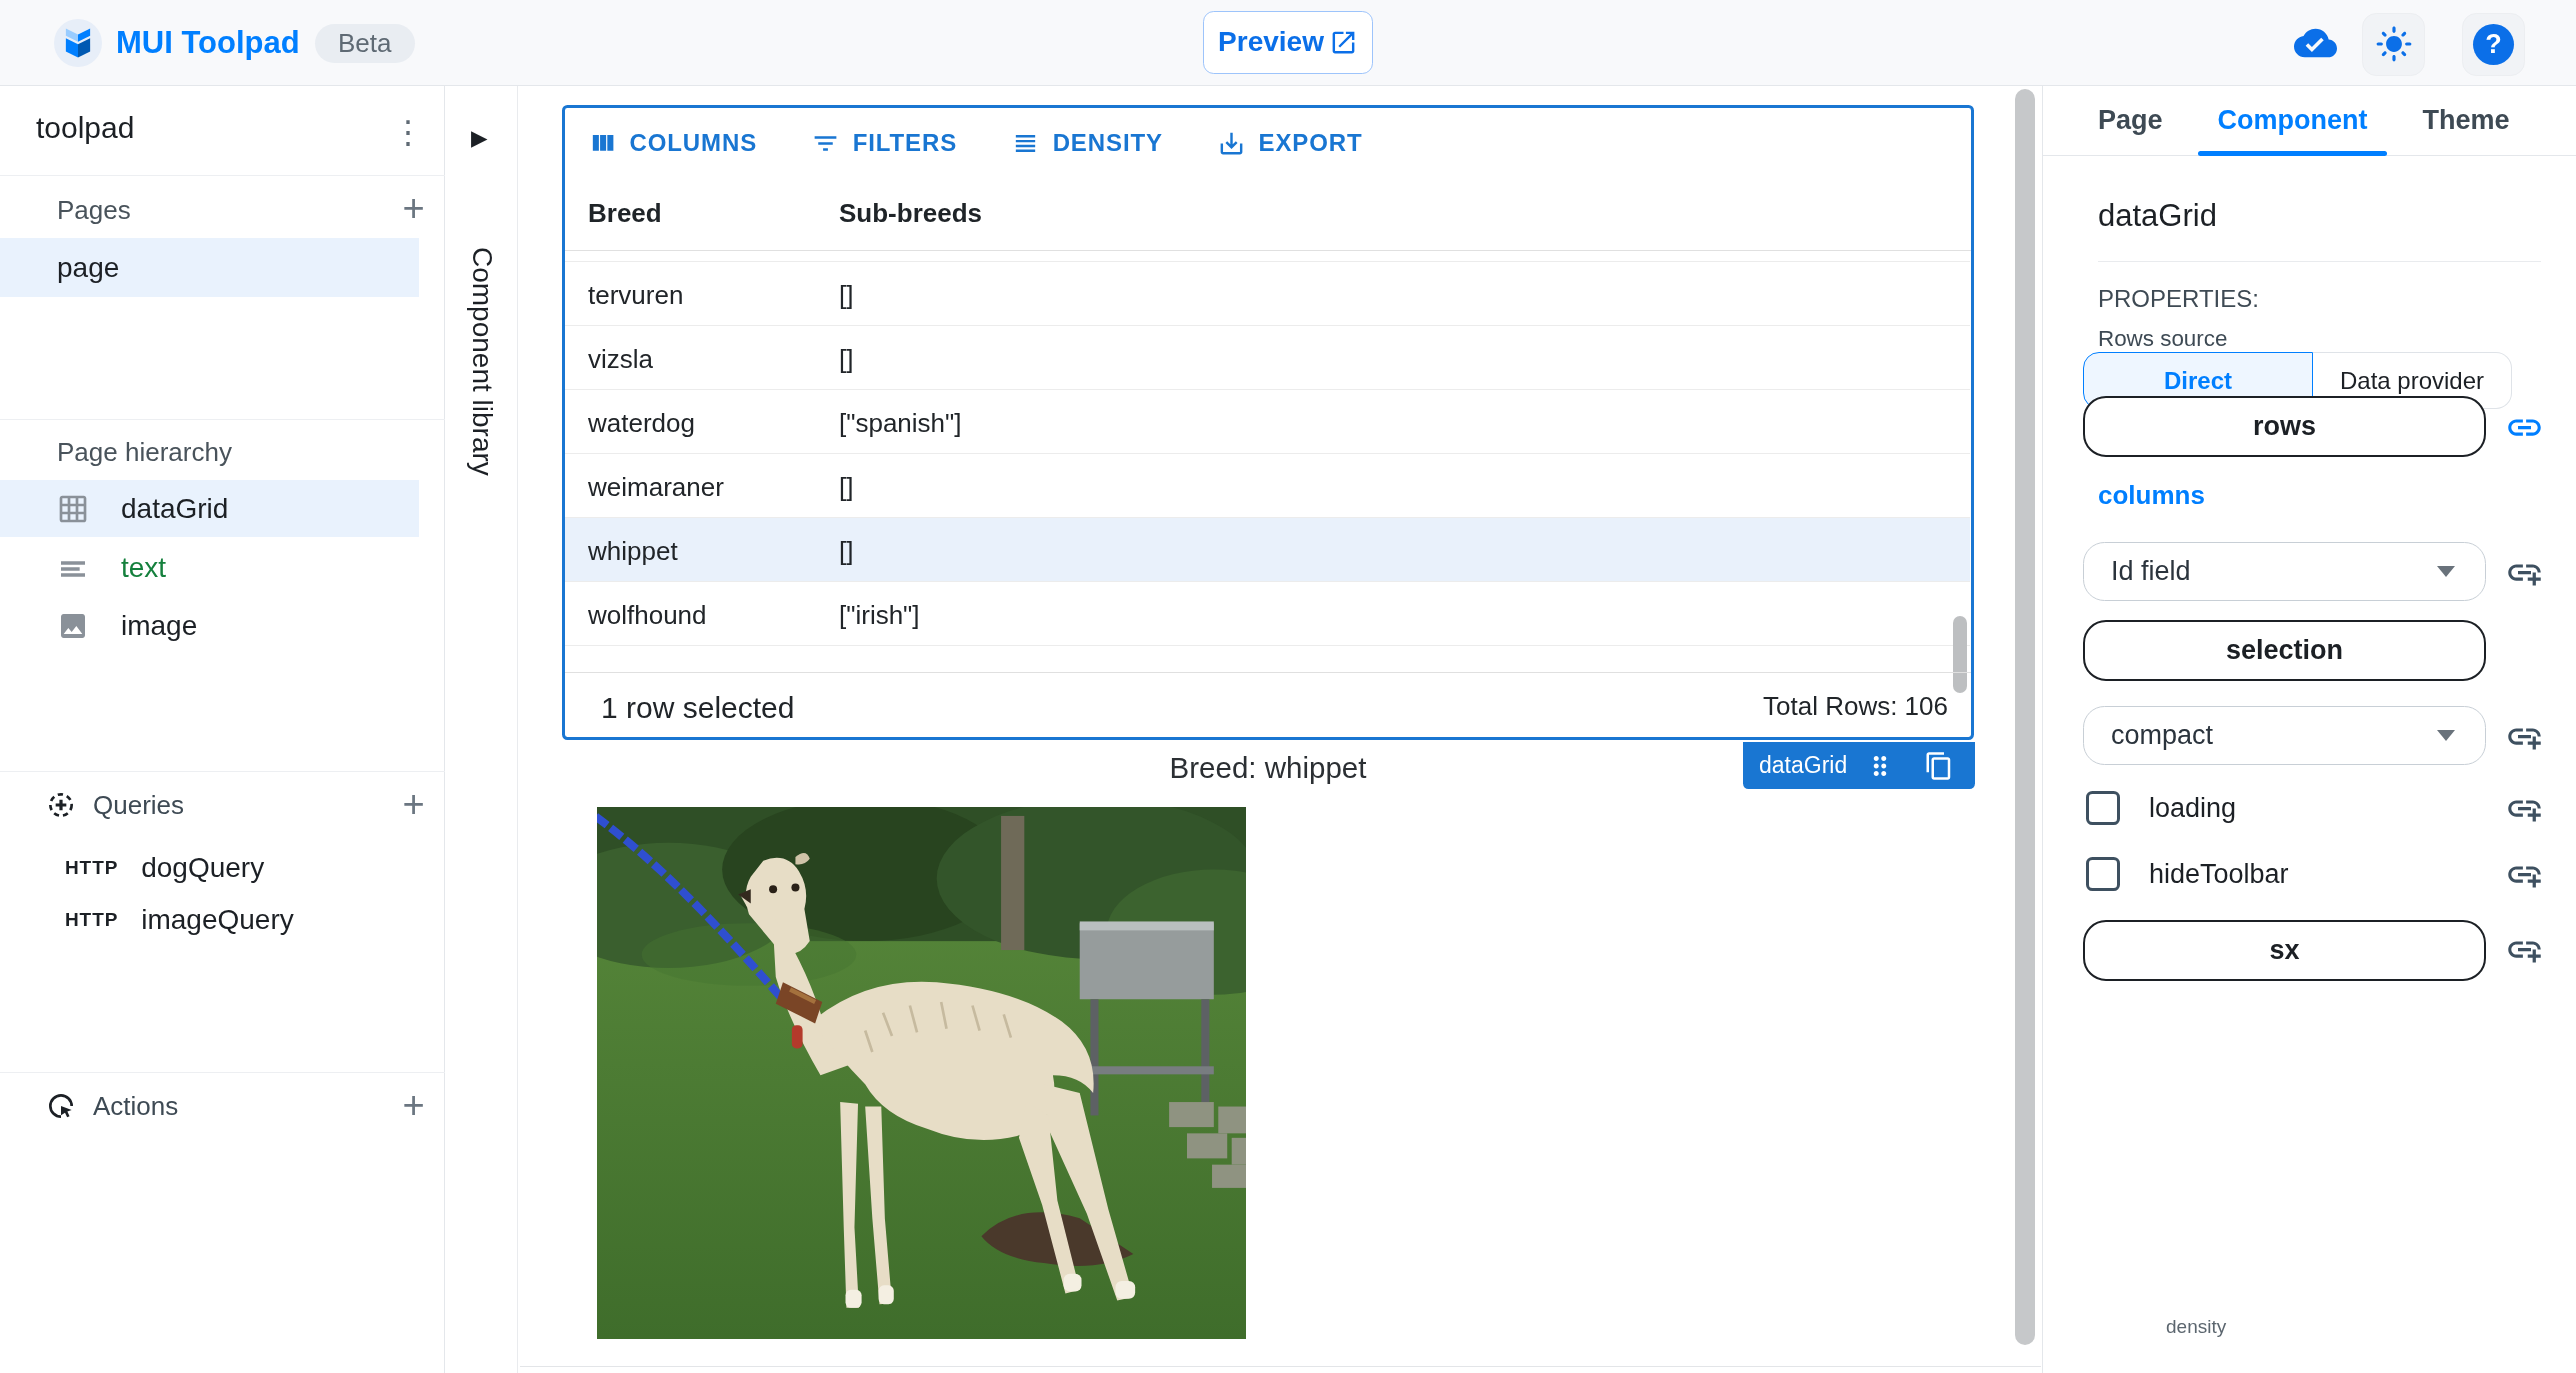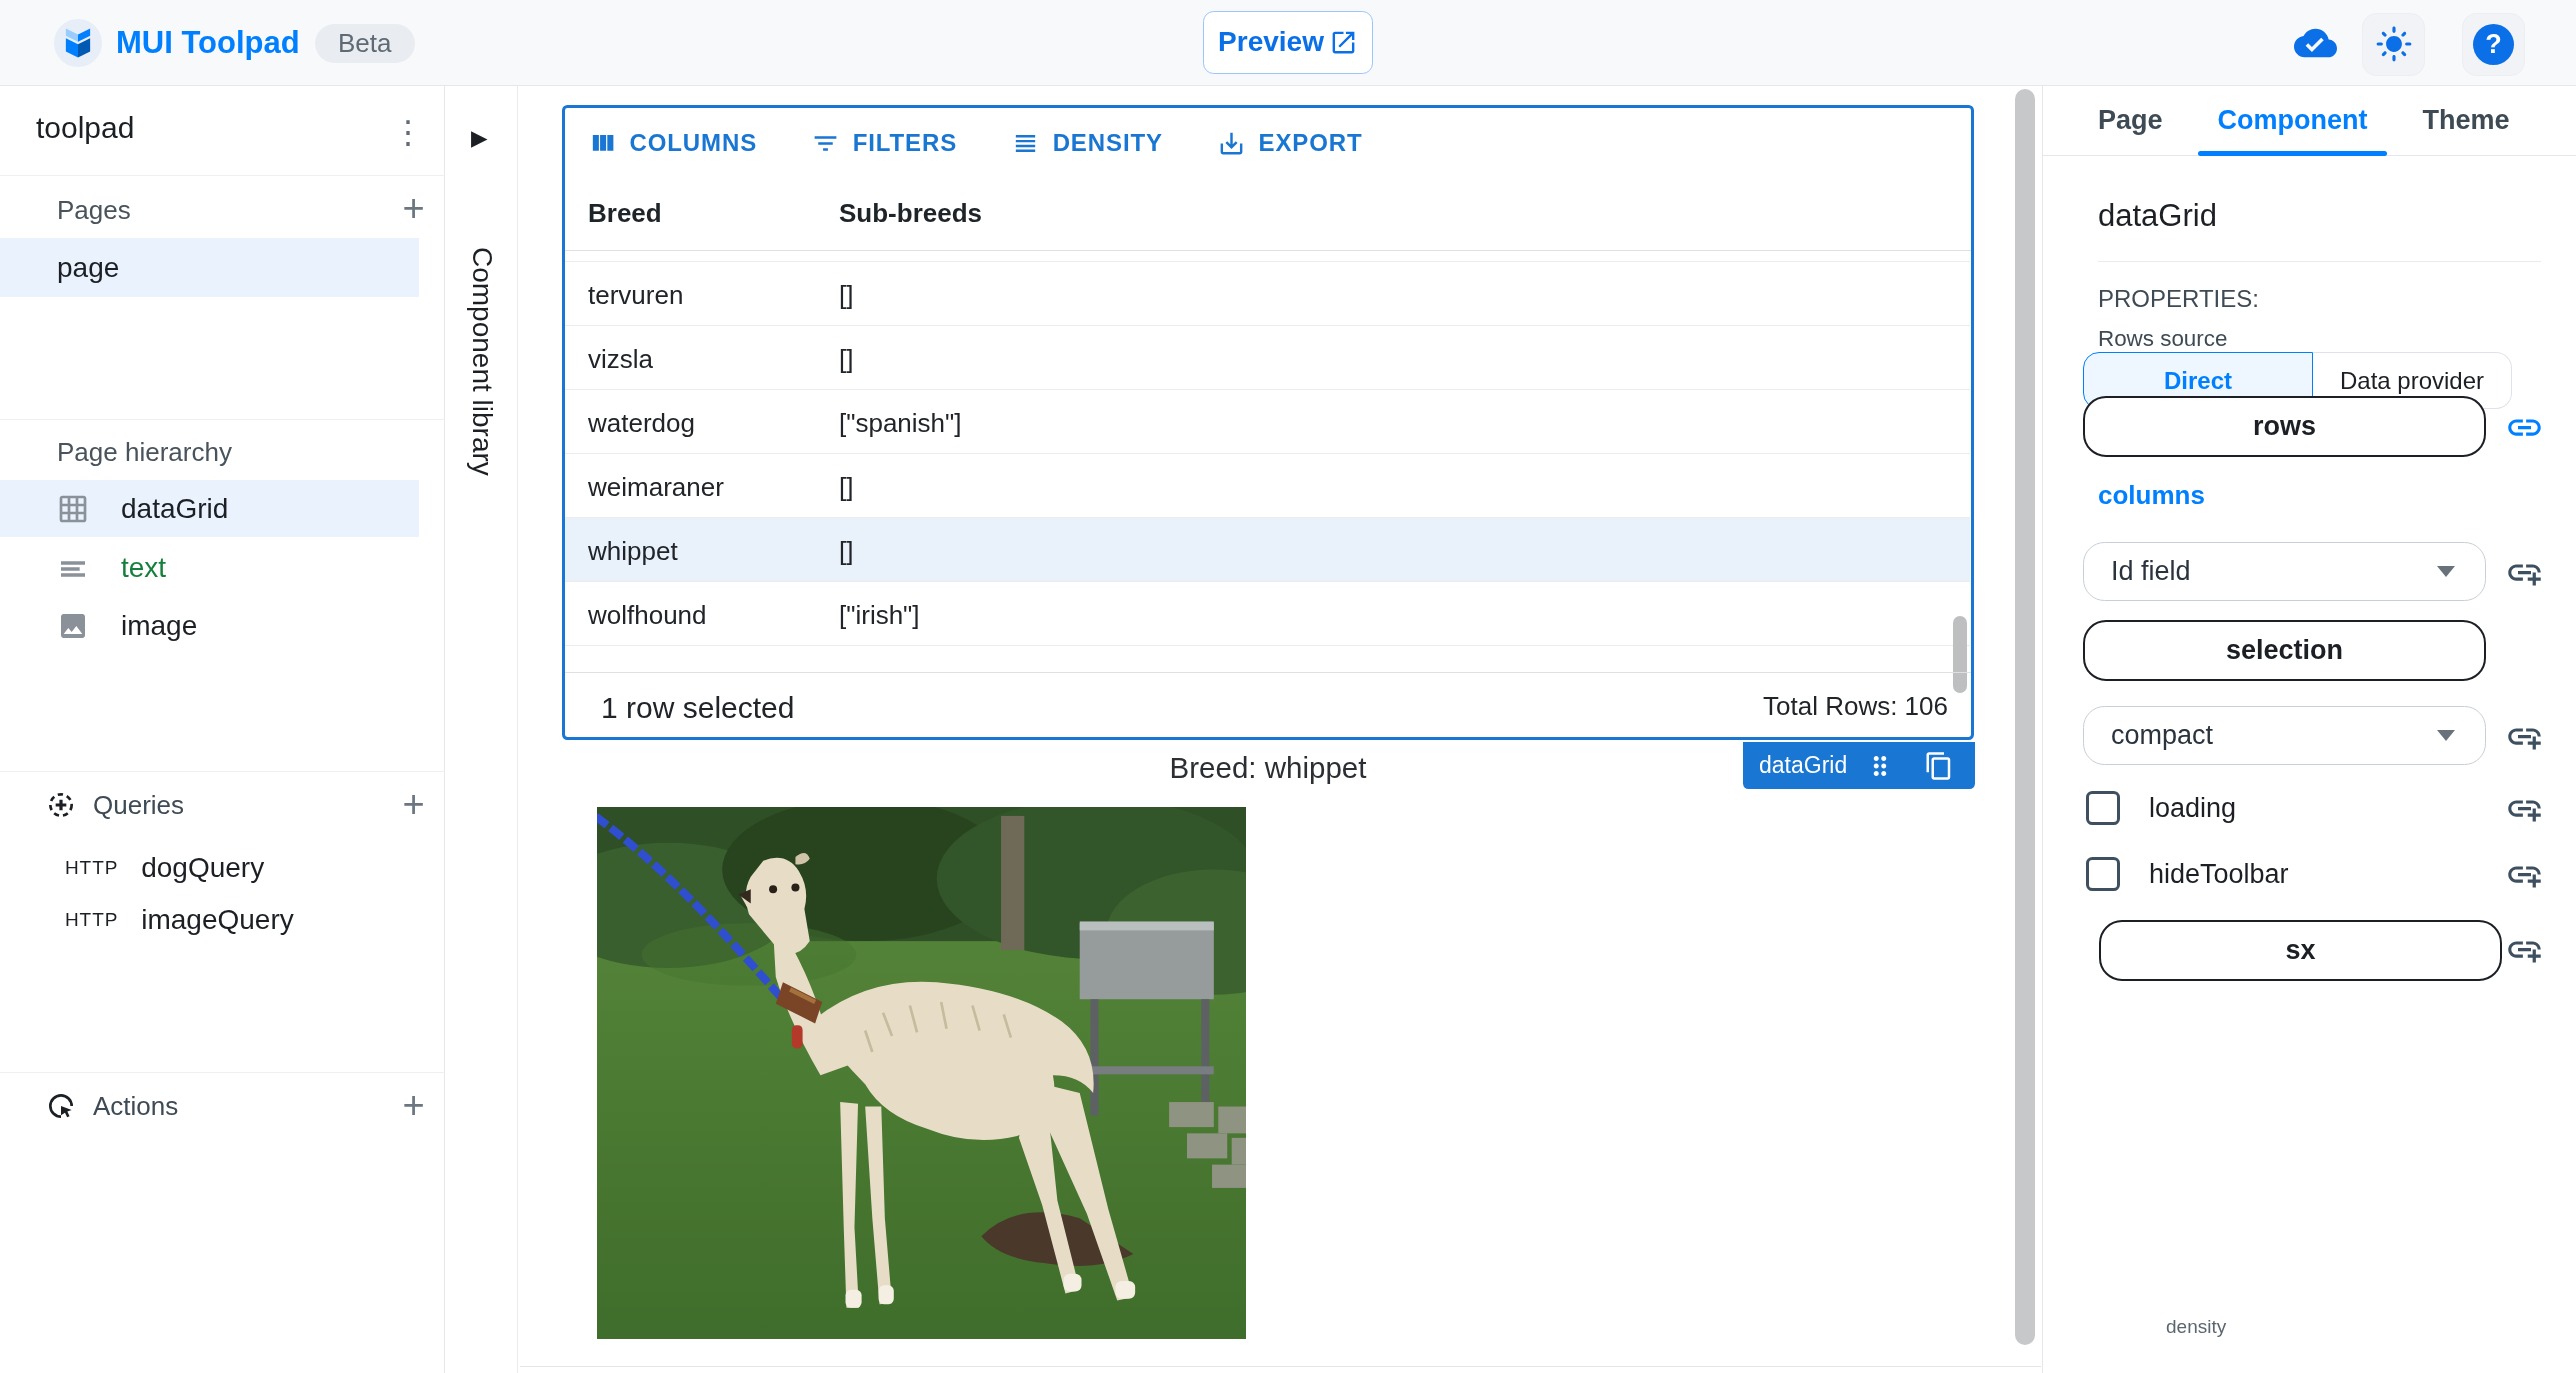--- a/index.html
+++ b/index.html
@@ -121,21 +121,21 @@
     border-top:11.6px solid #69727b; }
   .float-label { position:absolute; left:73px; padding:0 9px; background:#fff;
     font-size:19px; color:#5c666f; }
 
   .check-row { position:absolute; left:43px; display:flex; align-items:center; gap:29px; }
   .checkbox { width:34px; height:34px; border:3.6px solid #3e5060; border-radius:6.3px; background:#fff; }
   .check-label { font-size:27px; color:#1c2025; }
 
   
   .kebab { font-size:32px; color:#5f6a74; letter-spacing:0; }
-  .http-tag { font-size:19px; font-weight:normal; letter-spacing:0.9px; color:#1c2025; }
+  .http-tag { font-size:19px; font-weight:bold; letter-spacing:0.9px; color:#1c2025; }
 </style>
 </head>
 <body>
 
 <div id="topbar">
   <div id="logo-circle">
     <svg width="30" height="34" viewBox="0 0 24 28">
       <polygon points="2,2 12,7 12,13 2,8" fill="#99ccff"></polygon>
       <polygon points="22,2 12,7 12,13 22,8" fill="#007fff"></polygon>
       <polygon points="2,10 12,15 12,26 2,21" fill="#007fff"></polygon>
@@ -445,18 +445,18 @@
   </svg>
 
   <div class="check-row" style="top:771px;">
     <div class="checkbox"></div>
     <span class="check-label">hideToolbar</span>
   </div>
   <svg class="bind-icon" style="top:769px;" viewBox="0 0 24 24" fill="#3e5060">
     <path d="M8 11h8v2H8zm12.1 1H22c0-2.76-2.24-5-5-5h-4v1.9h4c1.71 0 3.1 1.39 3.1 3.1zM3.9 12c0-1.71 1.39-3.1 3.1-3.1h4V7H7c-2.76 0-5 2.24-5 5s2.24 5 5 5h4v-1.9H7c-1.71 0-3.1-1.39-3.1-3.1zM19 12h-2v3h-3v2h3v3h2v-3h3v-2h-3z"></path>
   </svg>
 
-  <div class="big-btn" style="top:834px;margin-left:16px;">sx</div>
+  <div class="big-btn" style="top:834px;">sx</div>
   <svg class="bind-icon" style="top:844px;" viewBox="0 0 24 24" fill="#3e5060">
     <path d="M8 11h8v2H8zm12.1 1H22c0-2.76-2.24-5-5-5h-4v1.9h4c1.71 0 3.1 1.39 3.1 3.1zM3.9 12c0-1.71 1.39-3.1 3.1-3.1h4V7H7c-2.76 0-5 2.24-5 5s2.24 5 5 5h4v-1.9H7c-1.71 0-3.1-1.39-3.1-3.1zM19 12h-2v3h-3v2h3v3h2v-3h3v-2h-3z"></path>
   </svg>
 </div>
 
 
 </body></html>

